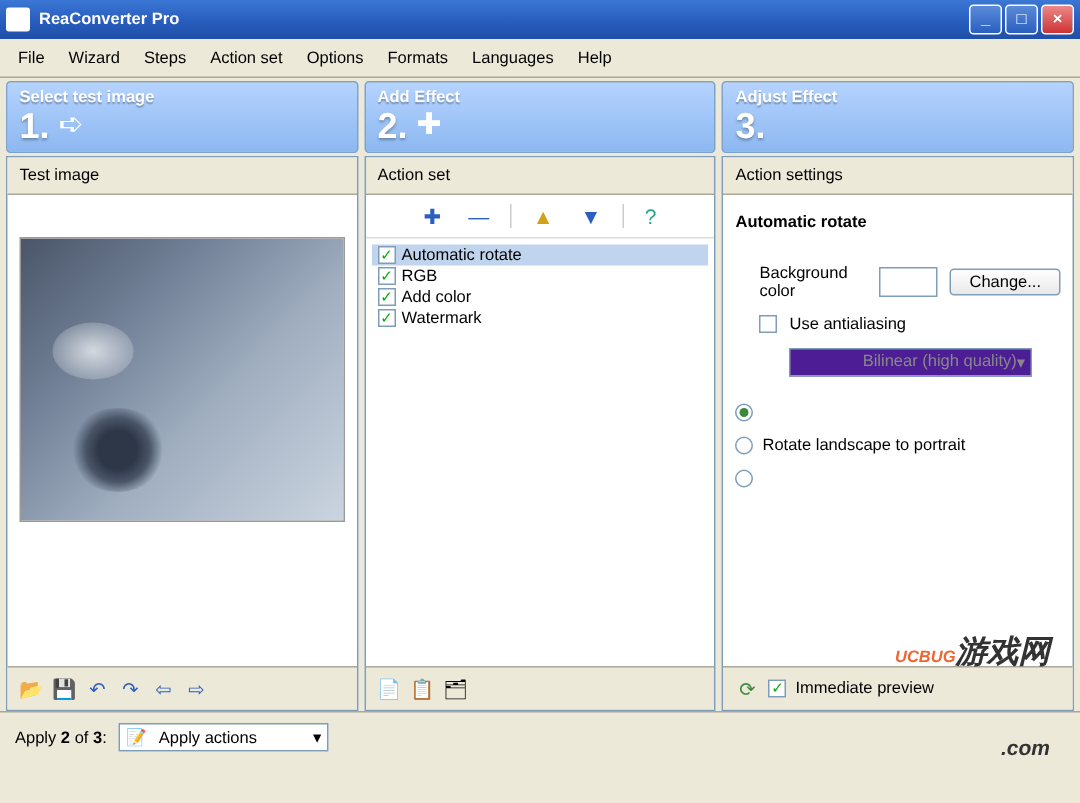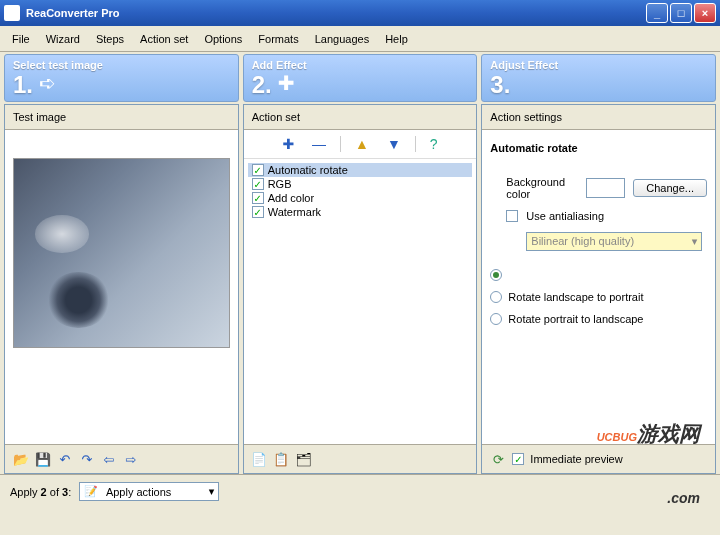--- a/index.html
+++ b/index.html
@@ -38,21 +38,21 @@
 
 .action-list { padding: 4px; }
 .action-item { display: flex; align-items: center; gap: 4px; padding: 1px 4px; }
 .action-item.selected { background: #c0d4ee; }
 .chk { width: 12px; height: 12px; border: 1px solid #7f9db9; background: #fff; display: inline-flex; align-items: center; justify-content: center; color: #0a0; font-size: 10px; }
 
 .settings-title { font-weight: bold; padding: 4px 0 12px; }
 .settings-row { display: flex; align-items: center; gap: 8px; margin: 10px 0; }
 .color-swatch { width: 46px; height: 20px; border: 1px solid #7f9db9; background: #fff; }
 .btn { padding: 2px 12px; border: 1px solid #7f9db9; background: linear-gradient(#fff,#e8e8e8); border-radius: 3px; cursor: pointer; }
-.select { border: 1px solid #7f9db9; padding: 2px 4px; background: #fef9c3; color: #888; width: 176px; display: flex; justify-content: space-between; }
+.select { border: 1px solid #7f9db9; padding: 2px 4px; background: #4c1d95; color: #888; width: 162px; display: flex; justify-content: flex-end; }
 .radio-group { margin-top: 18px; }
 .radio-row { display: flex; align-items: center; gap: 6px; margin: 10px 0; }
 .radio { width: 12px; height: 12px; border: 1px solid #7f9db9; border-radius: 50%; display: inline-flex; align-items: center; justify-content: center; }
 .radio.checked::after { content: ""; width: 6px; height: 6px; background: #3a8a3a; border-radius: 50%; }
 
 .footer-icon { width: 16px; height: 16px; display: inline-flex; align-items: center; justify-content: center; font-size: 13px; cursor: pointer; }
 .fi-folder { color: #d4a017; }
 .fi-save { color: #2a5fc0; }
 .fi-undo { color: #2a5fc0; }
 .fi-redo { color: #2a5fc0; }
@@ -190,21 +190,20 @@
       <div class="radio-group">
         <div class="radio-row">
           <span class="radio checked"></span>
         </div>
         <div class="radio-row">
           <span class="radio"></span>
           <span>Rotate landscape to portrait</span>
         </div>
         <div class="radio-row">
           <span class="radio"></span>
-          <span>Rotate portrait to landscape</span>
         </div>
       </div>
     </div>
     <div class="panel-footer">
       <span class="footer-icon fi-refresh">⟳</span>
       <span class="checkbox-sq">✓</span>
       <span>Immediate preview</span>
     </div>
   </div>
 

